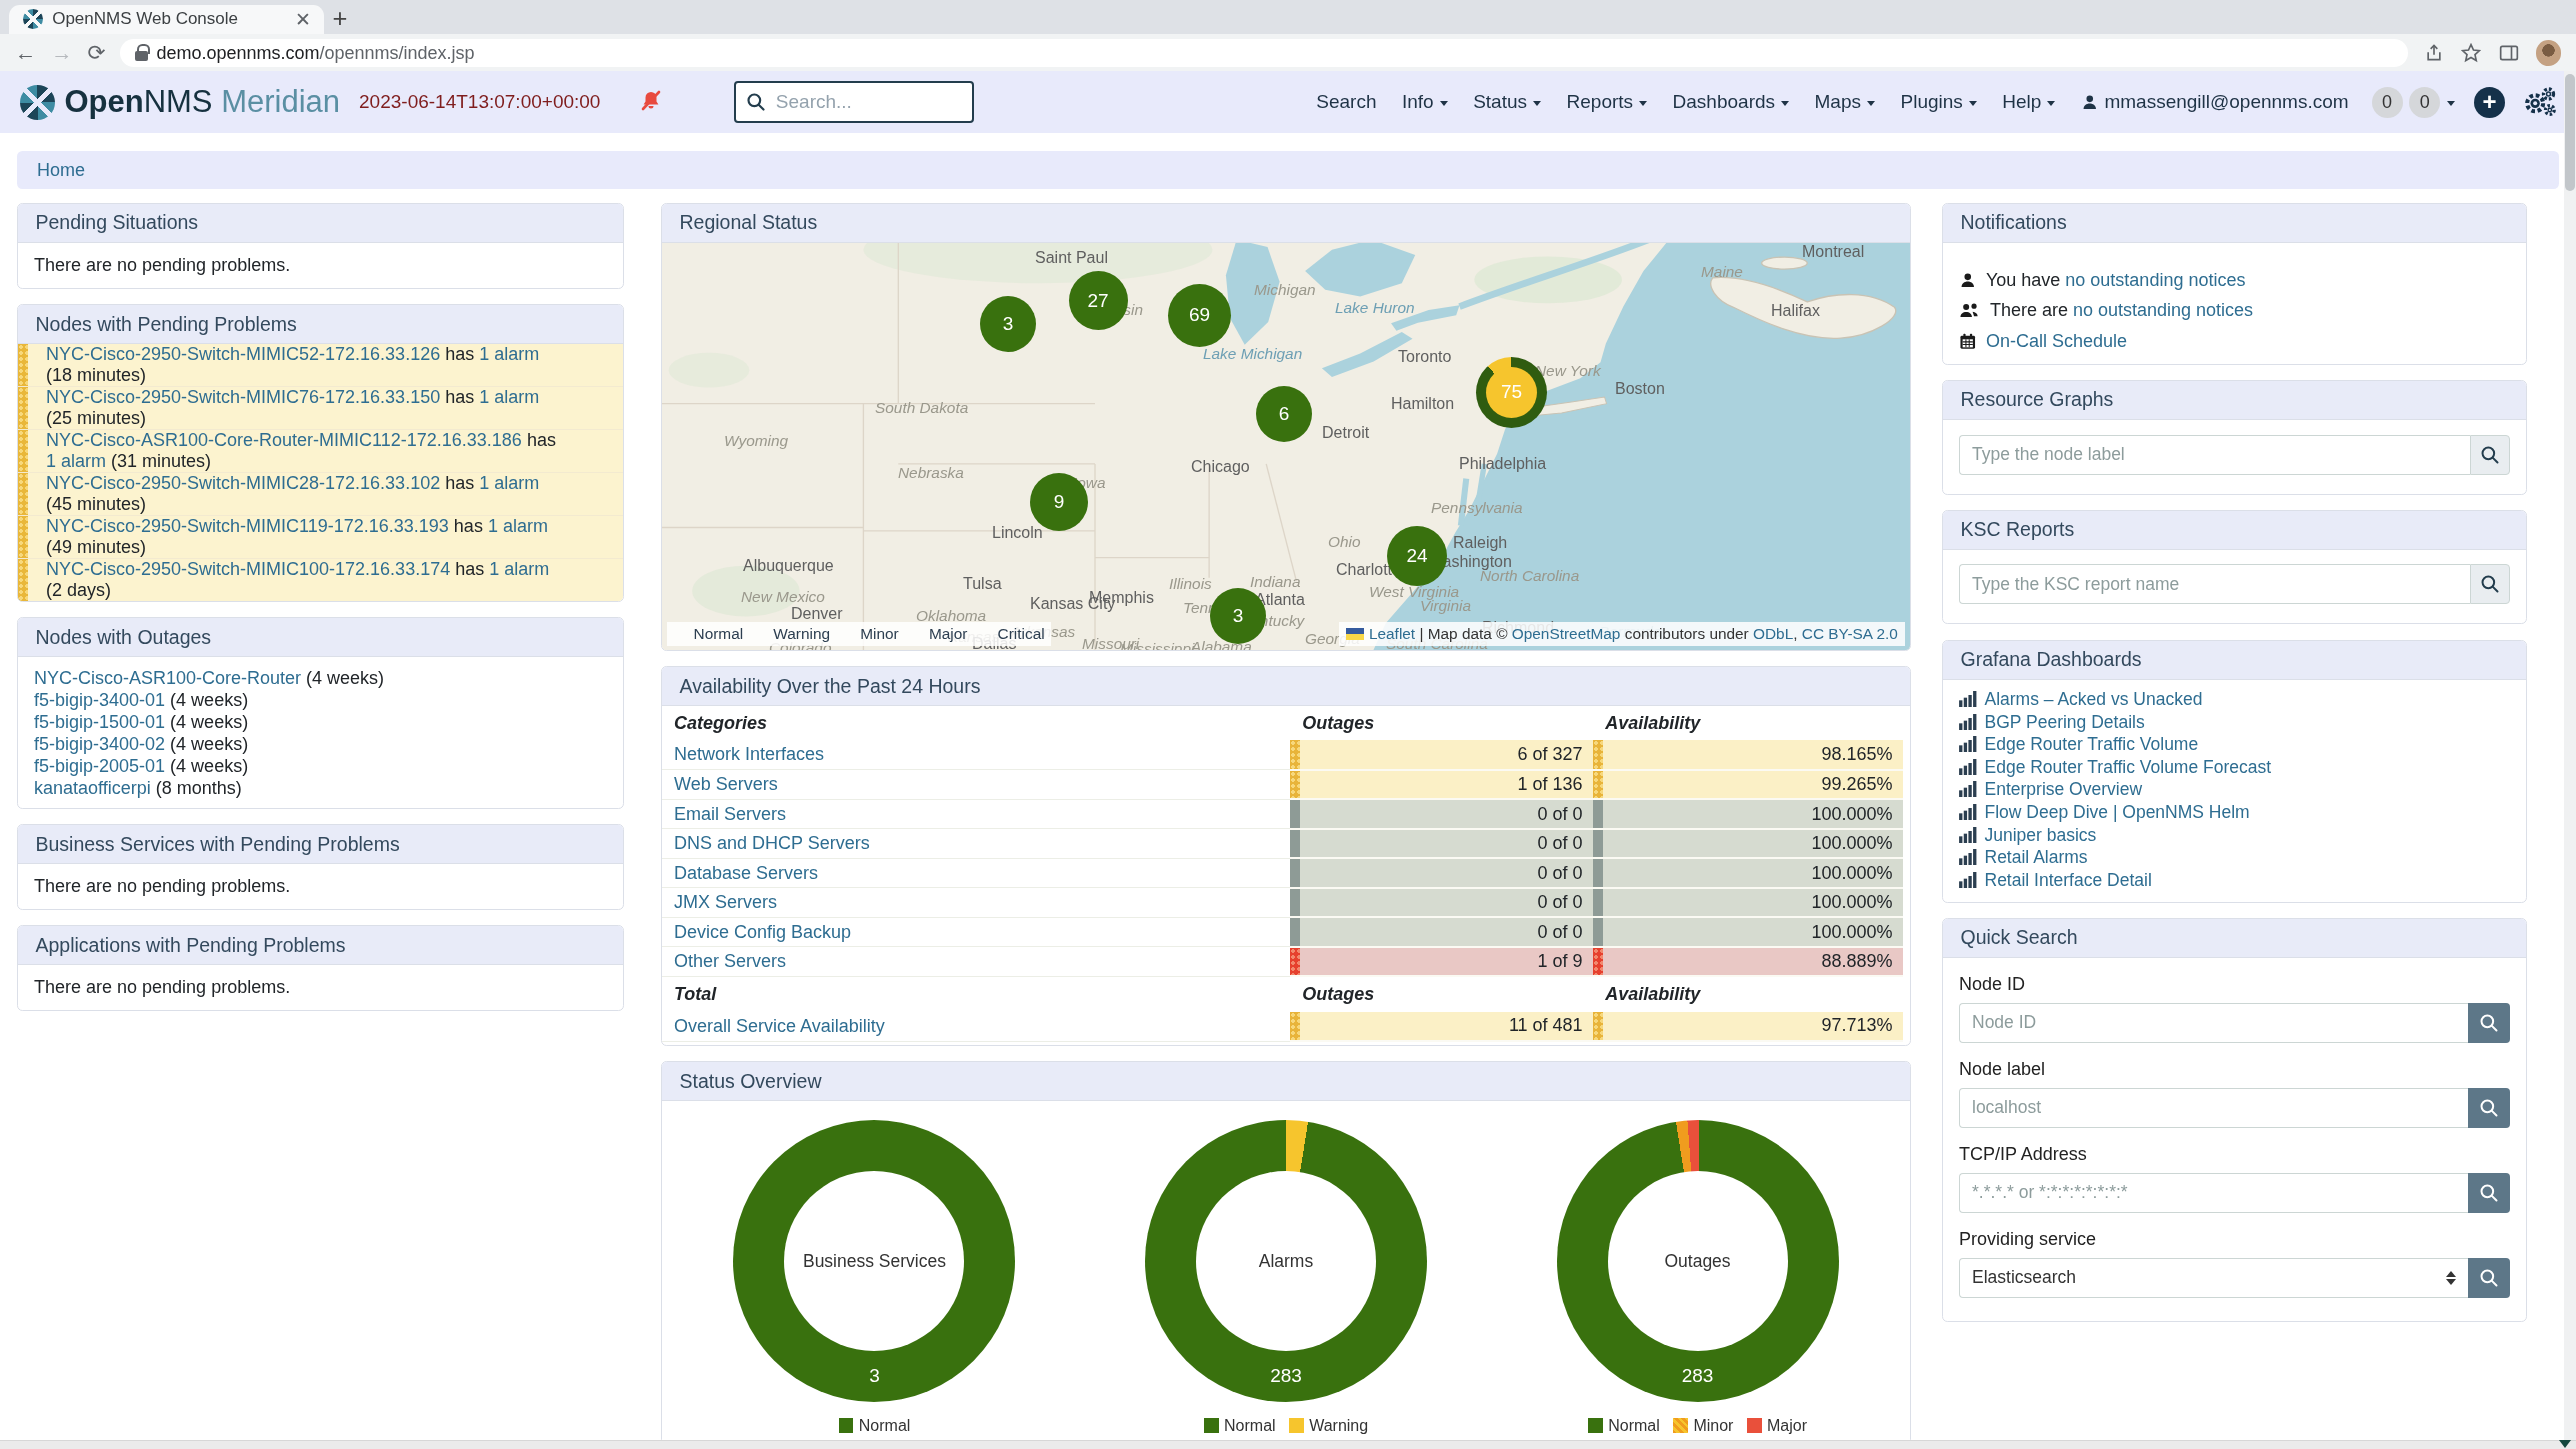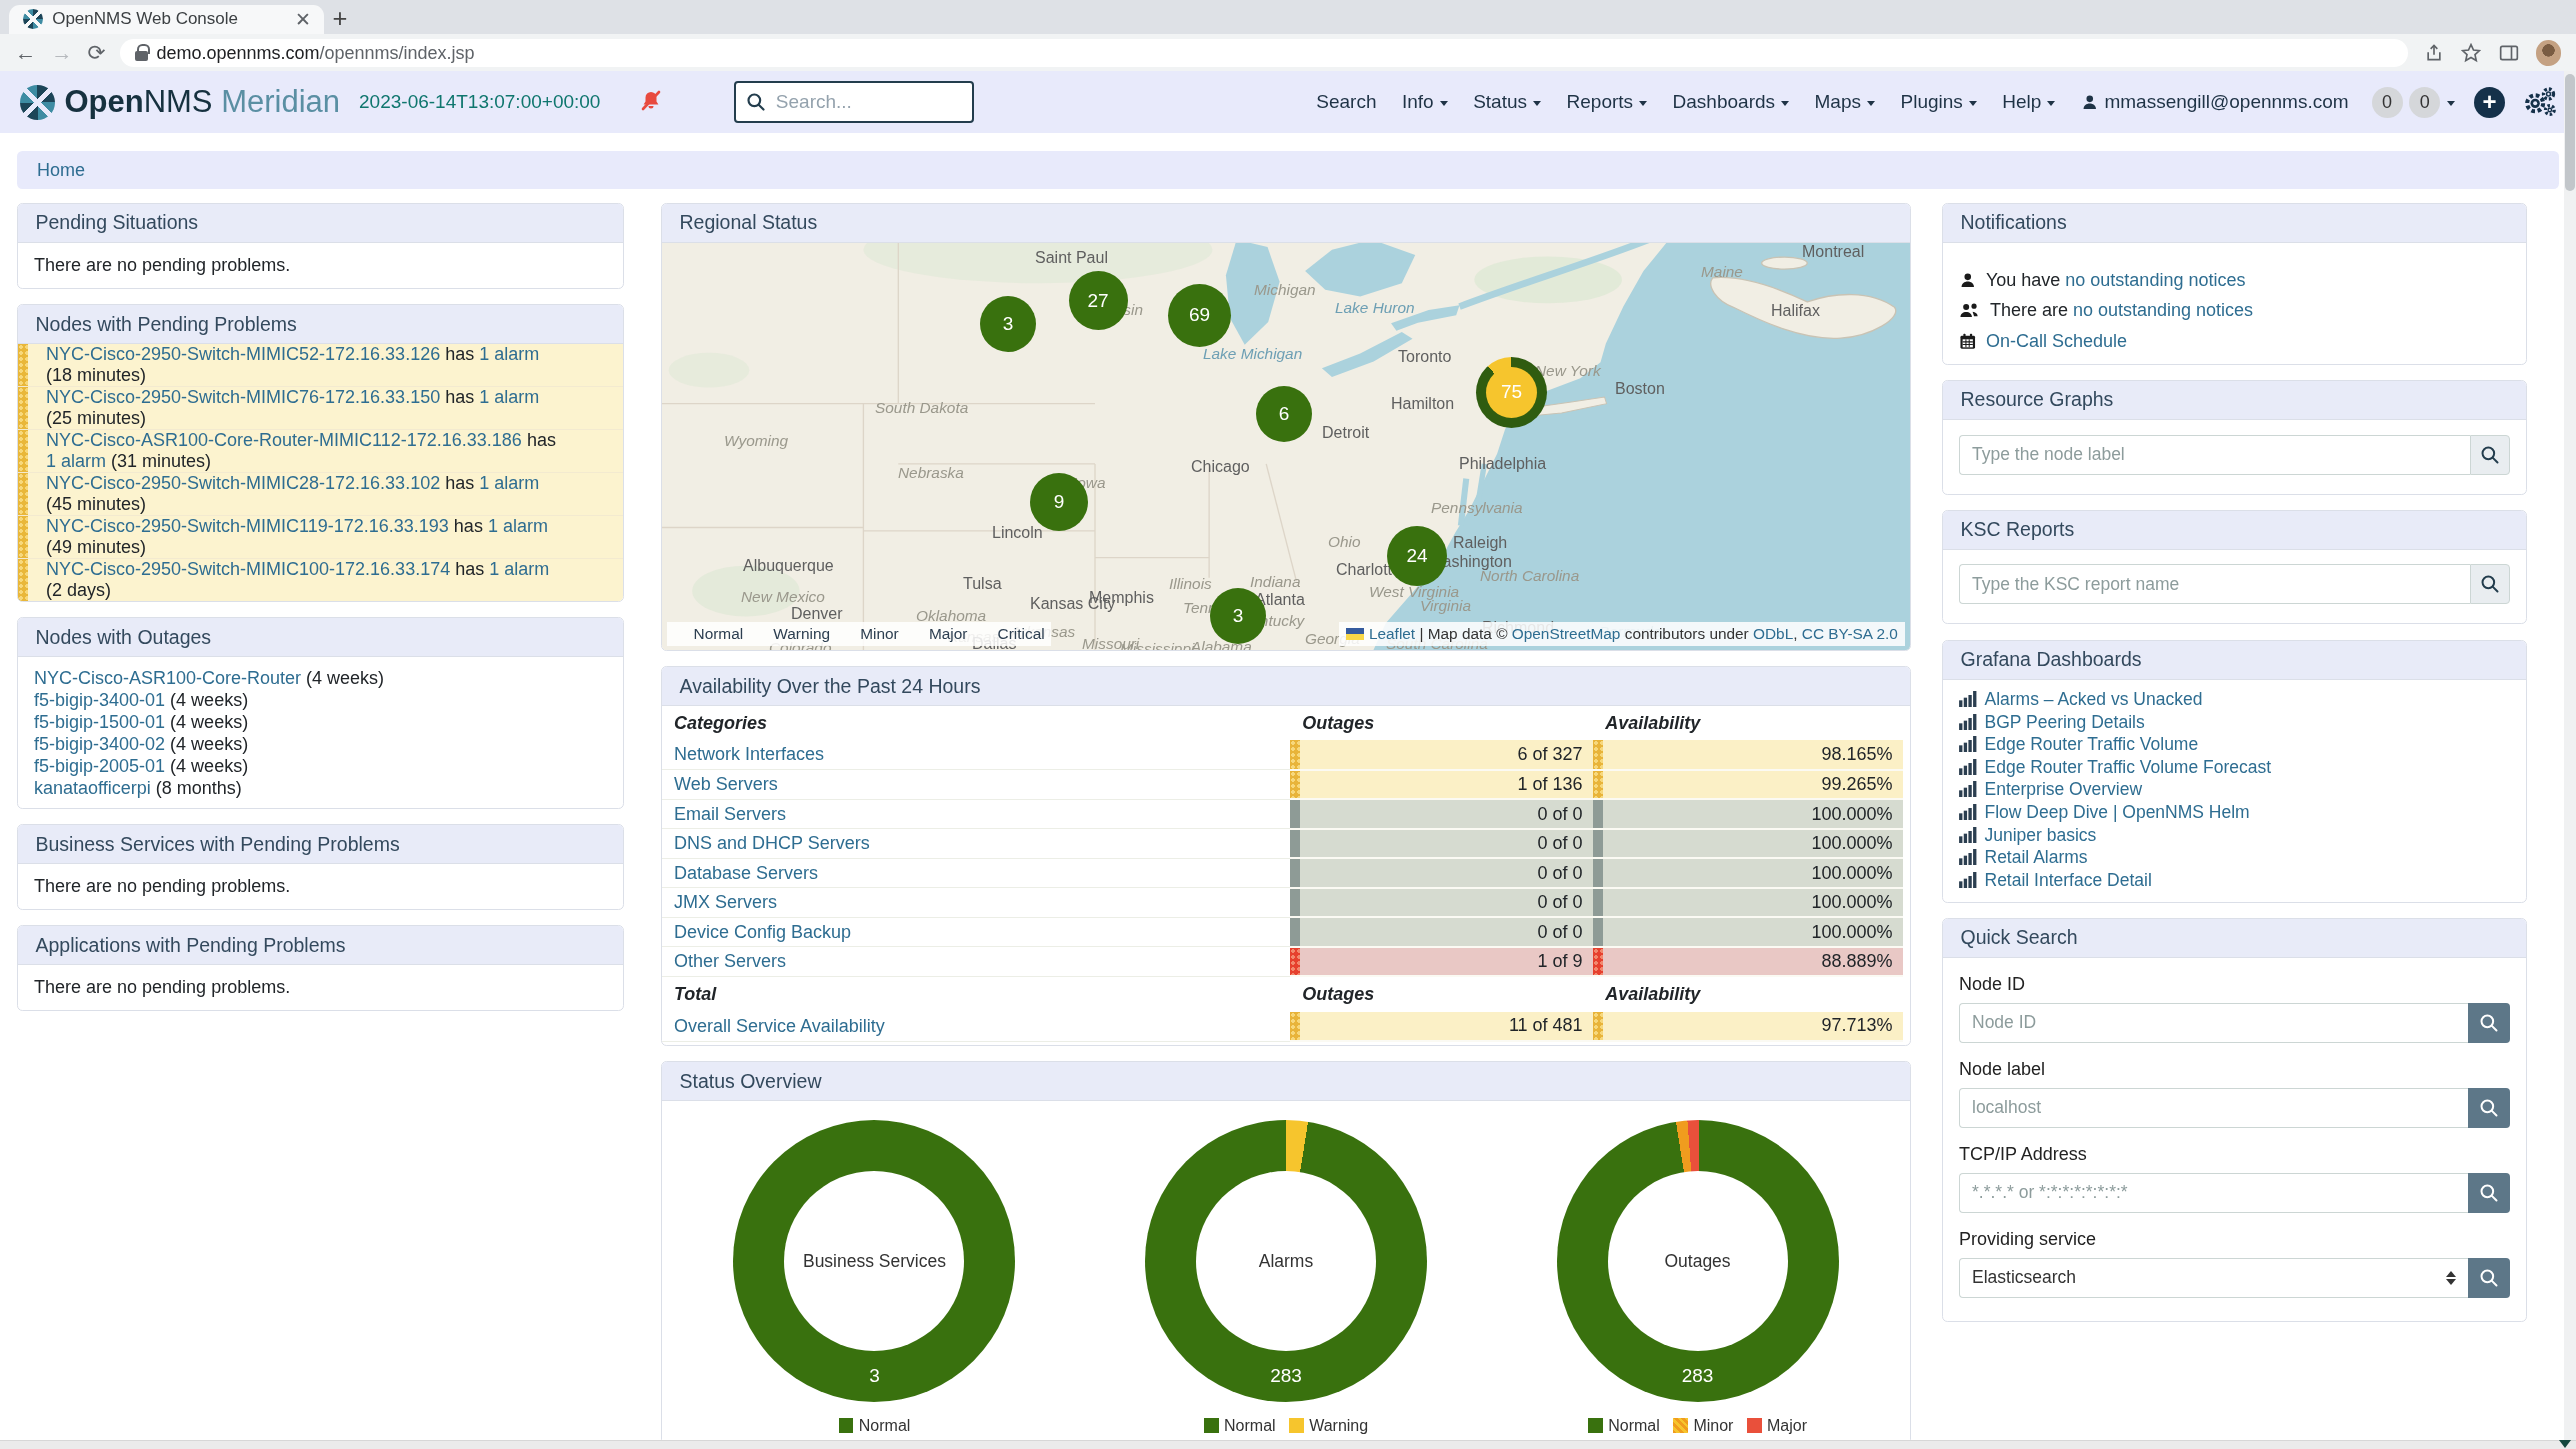--- a/index.html
+++ b/index.html
@@ -43,21 +43,21 @@
   .navbar { position:absolute; top:0; left:0; right:0; height:62px; background:#e8eafb;
     display:flex; align-items:center; padding:0 20px; }
   .logo-mark { width:35px; height:35px; border-radius:50%;
     background:
       linear-gradient(45deg, transparent calc(50% - 2.7px), #e8eafb calc(50% - 2.7px) calc(50% + 2.7px), transparent calc(50% + 2.7px)),
       linear-gradient(-45deg, transparent calc(50% - 2.7px), #e8eafb calc(50% - 2.7px) calc(50% + 2.7px), transparent calc(50% + 2.7px)),
       conic-gradient(#1c4558 0 25%, #3e8ca3 0 50%, #1c4558 0 75%, #3e8ca3 0 100%); }
   .brand-text { font-size:31px; color:#16313f; margin-left:9.4px; font-weight:300; white-space:nowrap; }
   .brand-text b { font-weight:800; }
   .brand-meridian { color:#5a8fa3; }
-  .nav-time { font-size:19px; color:#0f766e; margin-left:19px; white-space:nowrap; }
+  .nav-time { font-size:19px; color:#7f1d1d; margin-left:19px; white-space:nowrap; }
   .mute-icon { margin-left:39px; }
   .nav-search { margin-left:71px; width:240px; height:42px; background:#fff; border:2px solid #233d4d;
     border-radius:4px; display:flex; align-items:center; padding:0 9.4px; gap:8px; }
   .nav-search input { border:none; outline:none; flex:1; font-size:19px; color:#333; min-width:0;
     font-family:Liberation Sans, sans-serif; }
   .nav-search input::placeholder { color:#94a2ad; }
   .nav-menu { margin-left:auto; display:flex; align-items:center; gap:25.5px; font-size:19px; color:#1f3346; }
   .menu-item { display:flex; align-items:center; gap:6px; white-space:nowrap; cursor:pointer; }
   .caret { width:0; height:0; border-left:4.7px solid transparent; border-right:4.7px solid transparent;
     border-top:5.4px solid #1f3346; margin-top:3.4px; }

